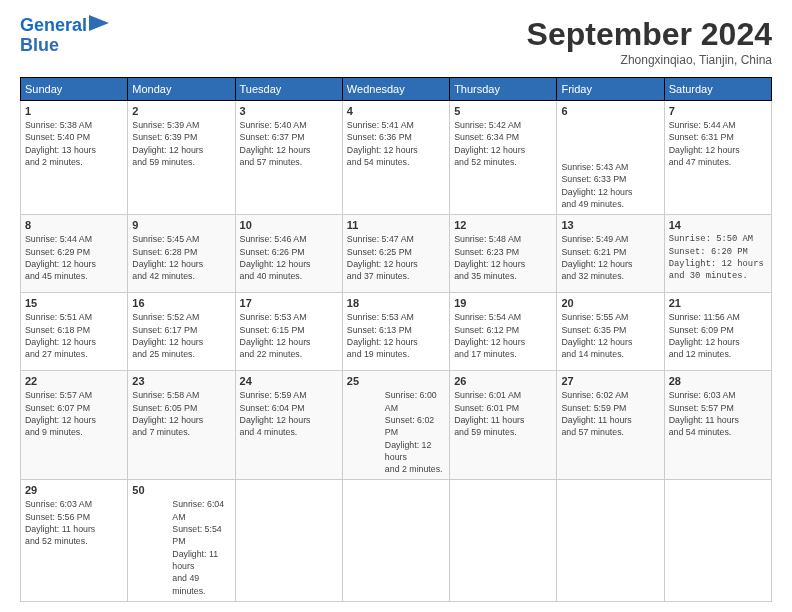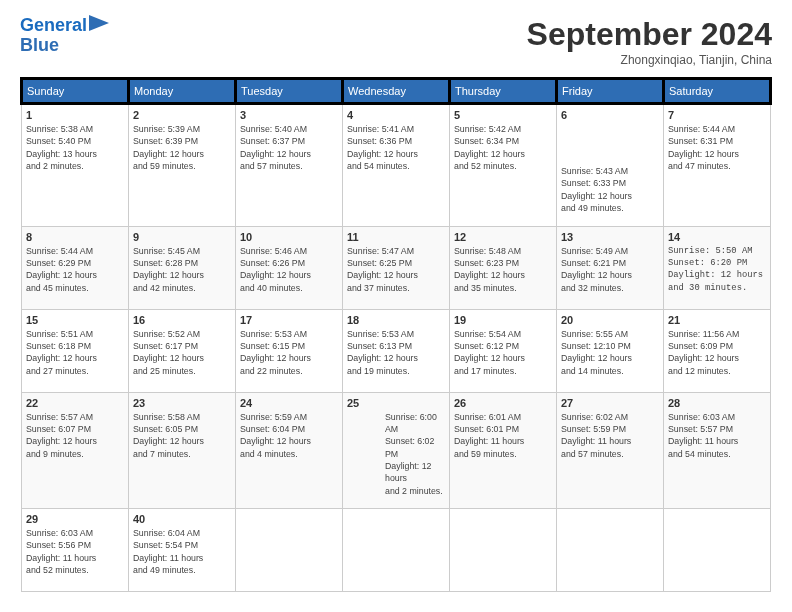--- a/index.html
+++ b/index.html
@@ -52,21 +52,21 @@
       flex: 1;
       font-size: 9.5px;
     }
     .calendar-table th {
       background: #2e6db4;
       color: #fff;
       padding: 5px 4px;
       text-align: left;
       font-size: 11px;
       font-weight: normal;
-      border: 3px solid #000000;
+      border: 1px solid #000000;
     }
     .calendar-table td {
       border: 1px solid #ccc;
       vertical-align: top;
       padding: 4px 4px;
       background: #fff;
       width: calc(100% / 7);
       height: 78px;
     }
     .calendar-table tr:last-child td {
@@ -263,21 +263,21 @@
           <td>
             <span class="day-number">19</span>
             <div class="day-info" style="white-space: pre-line;">Sunrise: 5:54 AM
 Sunset: 6:12 PM
 Daylight: 12 hours
 and 17 minutes.</div>
           </td>
           <td>
             <span class="day-number">20</span>
             <div class="day-info" style="white-space: pre-line;">Sunrise: 5:55 AM
-Sunset: 12:10 PM
+Sunset: 6:35 PM
 Daylight: 12 hours
 and 14 minutes.</div>
           </td>
           <td>
             <span class="day-number">21</span>
             <div class="day-info" style="white-space: pre-line;">Sunrise: 11:56 AM
 Sunset: 6:09 PM
 Daylight: 12 hours
 and 12 minutes.</div>
           </td>
@@ -335,22 +335,22 @@
         </tr>
         <tr>
           <td>
             <span class="day-number">29</span>
             <div class="day-info" style="white-space: pre-line;">Sunrise: 6:03 AM
 Sunset: 5:56 PM
 Daylight: 11 hours
 and 52 minutes.</div>
           </td>
           <td>
-            <span class="day-number">40</span>
-            <div class="day-info" style="white-space: pre-line;">Sunrise: 6:04 AM
+            <span class="day-number">50</span>
+            <div class="day-info" style="white-space: pre-line; margin-left: 40px;">Sunrise: 6:04 AM
 Sunset: 5:54 PM
 Daylight: 11 hours
 and 49 minutes.</div>
           </td>
           <td class="empty-cell"></td>
           <td class="empty-cell"></td>
           <td class="empty-cell"></td>
           <td class="empty-cell"></td>
           <td class="empty-cell"></td>
         </tr>

